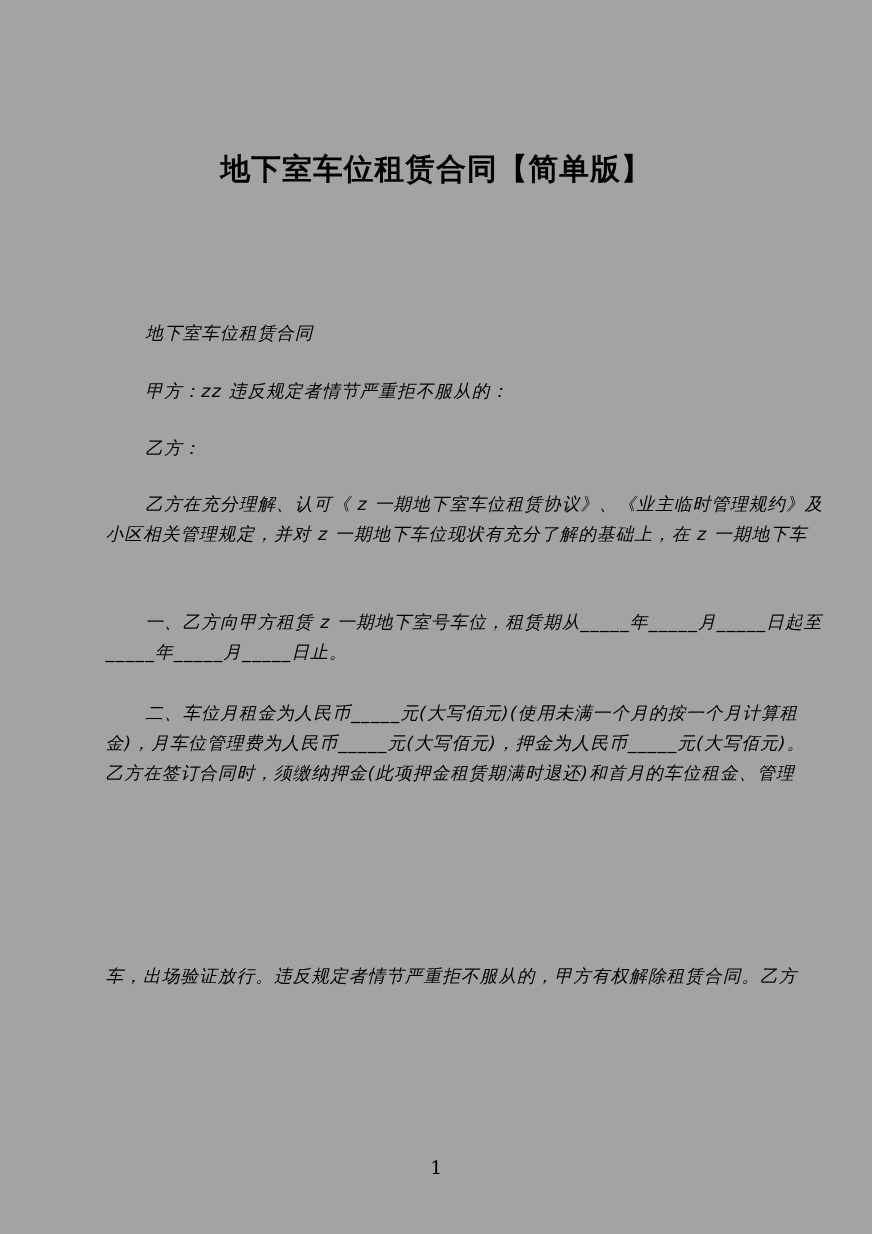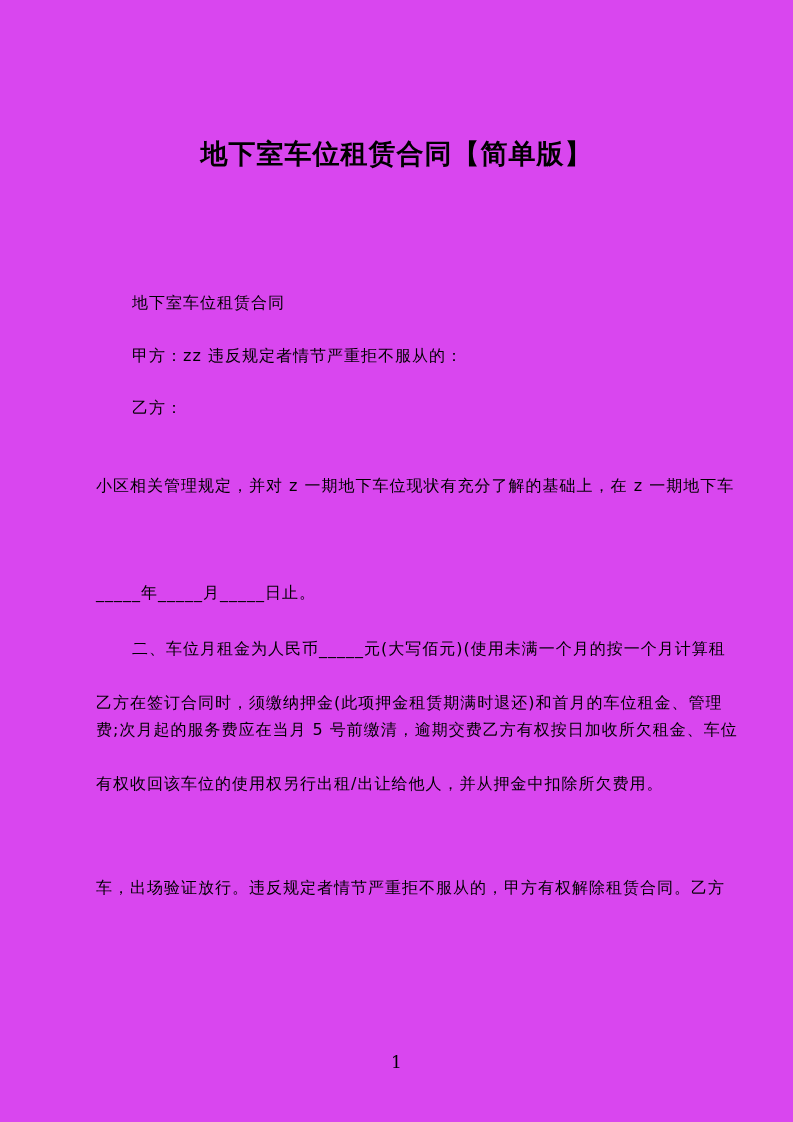--- a/index.html
+++ b/index.html
@@ -4,21 +4,21 @@
 <style>
   html, body {
     margin: 0;
     padding: 0;
     background: #ffffff;
   }
   .page {
     position: relative;
     width: 793px;
     height: 1122px;
-    background: #d946ef;
+    background: #a3a3a3;
     overflow: hidden;
     font-family: "DejaVu Sans", sans-serif;
     color: #000000;
   }
   .doc-title {
     position: absolute;
     top: 136px;
     left: 0;
     width: 100%;
     text-align: center;
@@ -28,20 +28,21 @@
     white-space: nowrap;
   }
   .line {
     position: absolute;
     left: 96px;
     white-space: nowrap;
     font-size: 16px;
     line-height: 27px;
     height: 27px;
     letter-spacing: 1px;
+    font-style: italic;
   }
   .indent {
     padding-left: 36px;
   }
   .page-number {
     position: absolute;
     top: 1049px;
     left: 0;
     width: 100%;
     text-align: center;
@@ -56,26 +57,27 @@
 <div class="page">
 
   <div class="doc-title">地下室车位租赁合同【简单版】</div>
 
   <div class="line indent" style="top:289px">地下室车位租赁合同</div>
 
   <div class="line indent" style="top:342px">甲方：zz 违反规定者情节严重拒不服从的：</div>
 
   <div class="line indent" style="top:394px">乙方：</div>
 
+  <div class="line indent" style="top:445px">乙方在充分理解、认可《  z 一期地下室车位租赁协议》、《业主临时管理规约》及</div>
   <div class="line" style="top:472px">小区相关管理规定，并对 z 一期地下车位现状有充分了解的基础上，在 z 一期地下车</div>
 
+  <div class="line indent" style="top:552px">一、乙方向甲方租赁  z 一期地下室号车位，租赁期从_____年_____月_____日起至</div>
   <div class="line indent" style="top:635px">二、车位月租金为人民币_____元(大写佰元)(使用未满一个月的按一个月计算租</div>
 
   <div class="line" style="top:579px">_____年_____月_____日止。</div>
+  <div class="line" style="top:662px">金)，月车位管理费为人民币_____元(大写佰元)，押金为人民币_____元(大写佰元)。</div>
   <div class="line" style="top:689px">乙方在签订合同时，须缴纳押金(此项押金租赁期满时退还)和首月的车位租金、管理</div>
-  <div class="line" style="top:716px">费;次月起的服务费应在当月 5 号前缴清，逾期交费乙方有权按日加收所欠租金、车位</div>
-  <div class="line" style="top:770px">有权收回该车位的使用权另行出租/出让给他人，并从押金中扣除所欠费用。</div>
 
   <div class="line" style="top:874px">车，出场验证放行。违反规定者情节严重拒不服从的，甲方有权解除租赁合同。乙方</div>
 
   <div class="page-number">1</div>
 
 </div>
 
 </body></html>

